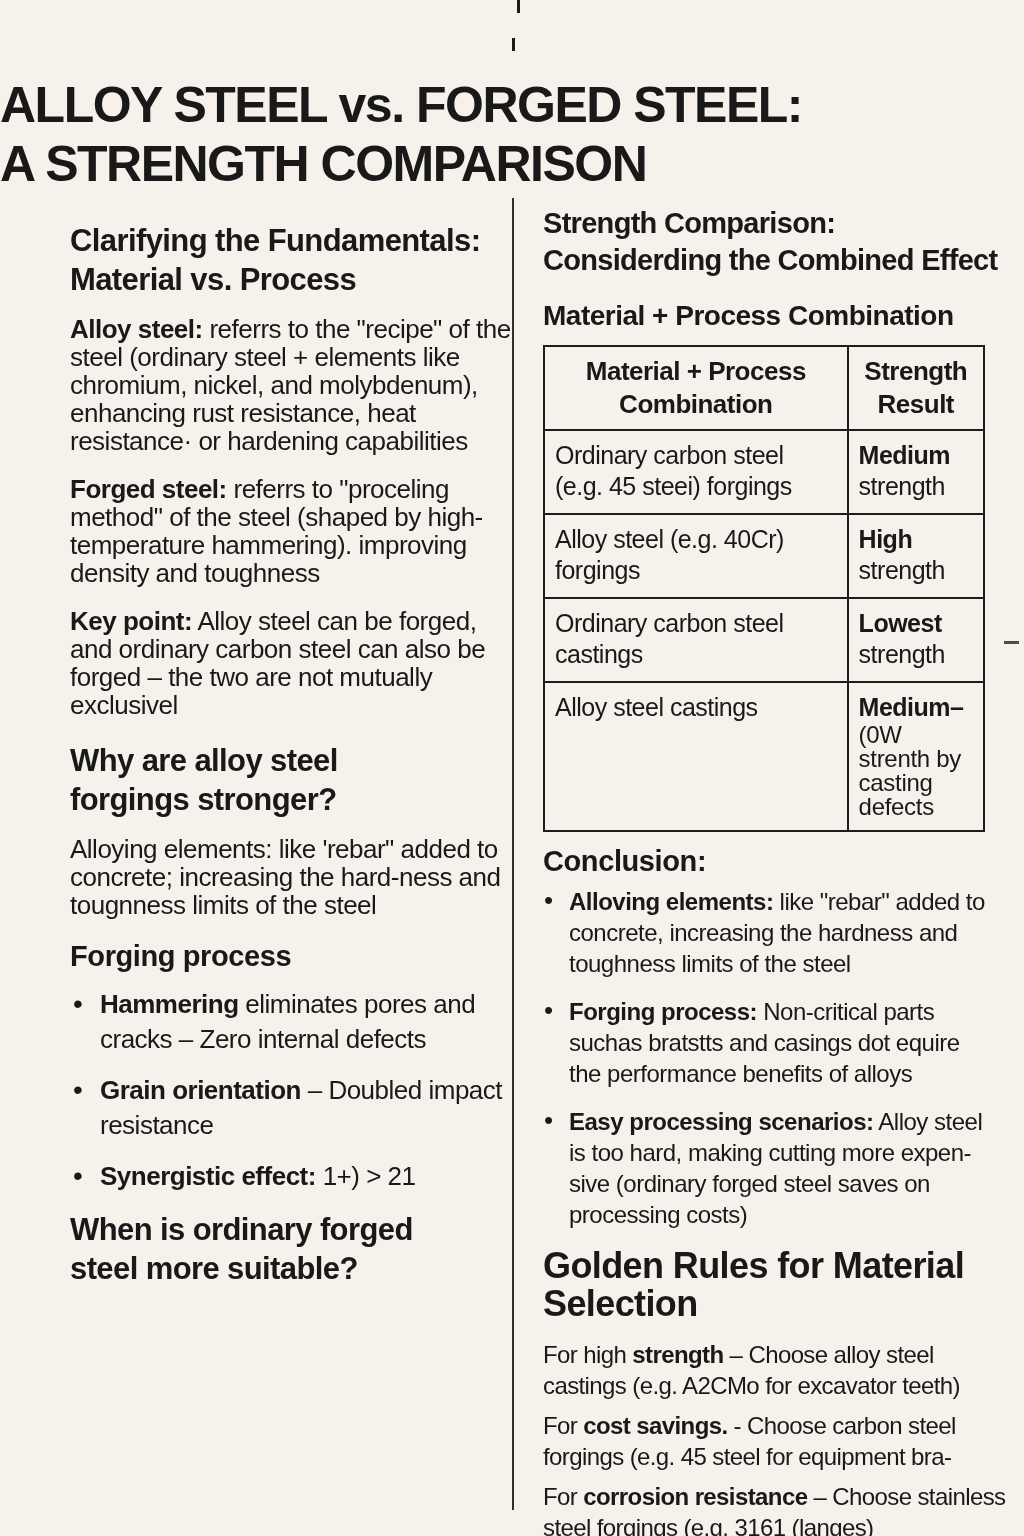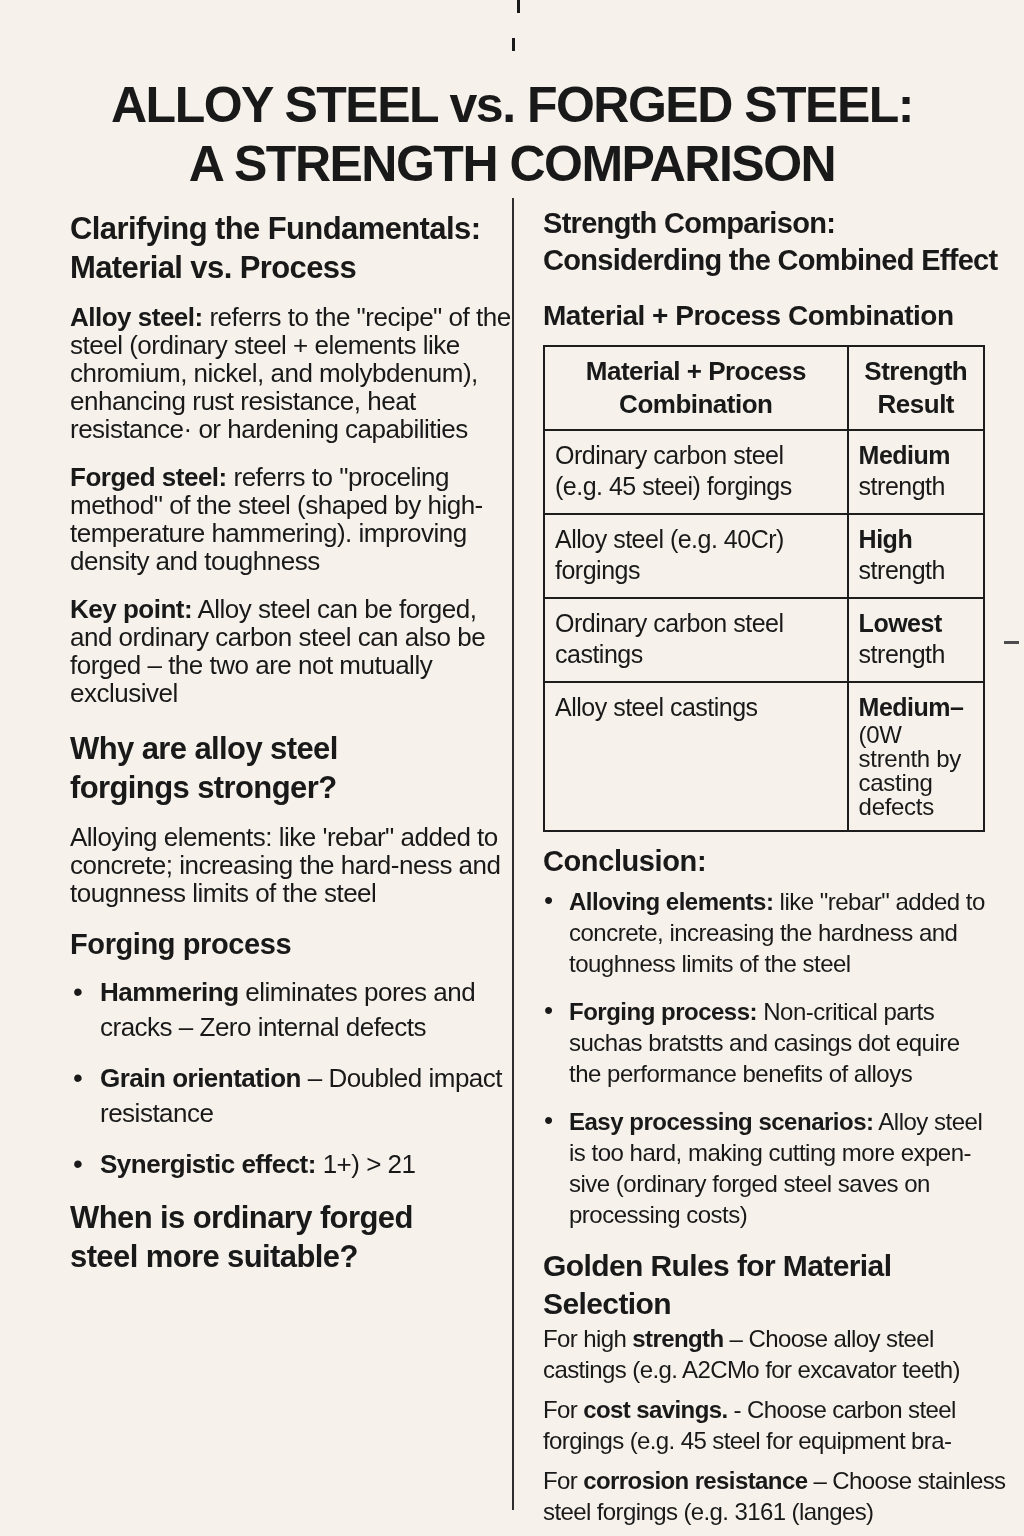--- a/index.html
+++ b/index.html
@@ -9,39 +9,39 @@
     background: #f6f2eb;
     color: #191919;
     font-family: "Liberation Sans", "DejaVu Sans", sans-serif;
     position: relative;
     overflow: hidden;
   }
 
   
   .title {
     position: absolute; top: 42px; left: 0; width: 1024px;
-    text-align: center; font-weight: 700;
+    text-align: left; font-weight: 700;
     font-size: 50px; line-height: 59px; letter-spacing: -1.5px;
   }
   .title .line { display: block; white-space: nowrap; }
 
   
   .divider { position: absolute; left: 512px; top: 198px; width: 2px; height: 1312px; background: #2e2e2e; }
   .top-dash { position: absolute; width: 3px; background: #1a1a1a; }
   .top-dash.d1 { left: 517px; top: 0; height: 13px; }
   .top-dash.d2 { left: 512px; top: 38px; height: 13px; }
   .stray-dash { position: absolute; left: 1004px; top: 641px; width: 15px; height: 3px; background: #4c4c4c; }
 
   
   .col { position: absolute; top: 205px; }
   .col-left  { left: 70px;  width: 442px; }
   .col-right { left: 543px; width: 442px; }
 
   
-  .h-lg { font-size: 31px; line-height: 39px; font-weight: 700; letter-spacing: -0.6px; margin: 4px 0 16px; }
+  .h-lg { font-size: 31px; line-height: 39px; font-weight: 700; letter-spacing: -0.6px; margin: 16px 0 16px; }
   .h-lg .line { display: block; white-space: nowrap; }
   .h-why  { margin: 22px 0 16px; }
   .h-when { margin: 12px 0 0; }
   .h-sub  { font-size: 29px; line-height: 34px; font-weight: 700; letter-spacing: -0.4px; margin: 20px 0 14px; }
 
   
   .body-p { font-size: 26px; line-height: 28px; letter-spacing: -0.5px; margin: 8px 0 20px; }
   .body-p.last { margin-bottom: 0; }
   .body-p strong { font-weight: 700; }
 
@@ -61,21 +61,21 @@
   .cmp .c-result { width: 31%; border-radius: 27px; }
   .result-bold { display: block; font-weight: 700; }
   .result-rest { display: block; }
   .result-small .result-rest { font-size: 24px; line-height: 24px; letter-spacing: -0.3px; }
 
   .h-conclusion { font-size: 29px; line-height: 30px; font-weight: 700; letter-spacing: -0.4px; margin: 14px 0 10px; }
   .c-bullets { list-style: none; margin: 0; padding: 0; }
   .c-bullets li { position: relative; padding-left: 26px; font-size: 24px; line-height: 31px; letter-spacing: -0.5px; margin: 0 0 17px; }
   .c-bullets li::before { content: "\2022"; position: absolute; left: 1px; top: -1px; font-size: 26px; }
 
-  .h-golden { font-size: 30px; line-height: 38px; font-weight: 700; letter-spacing: -0.6px; margin: 2px 0 0; }
+  .h-golden { font-size: 36px; line-height: 38px; font-weight: 700; letter-spacing: -0.6px; margin: 2px 0 16px; }
   .h-golden .line { display: block; white-space: nowrap; }
   .rule-p { width: 470px; font-size: 24px; line-height: 31px; letter-spacing: -0.6px; margin: 0 0 9px; }
   .rule-p strong { font-weight: 700; }
 </style>
 </head>
 <body>
 
 <div class="top-dash d1"></div>
 <div class="top-dash d2"></div>
 <div class="divider"></div>

